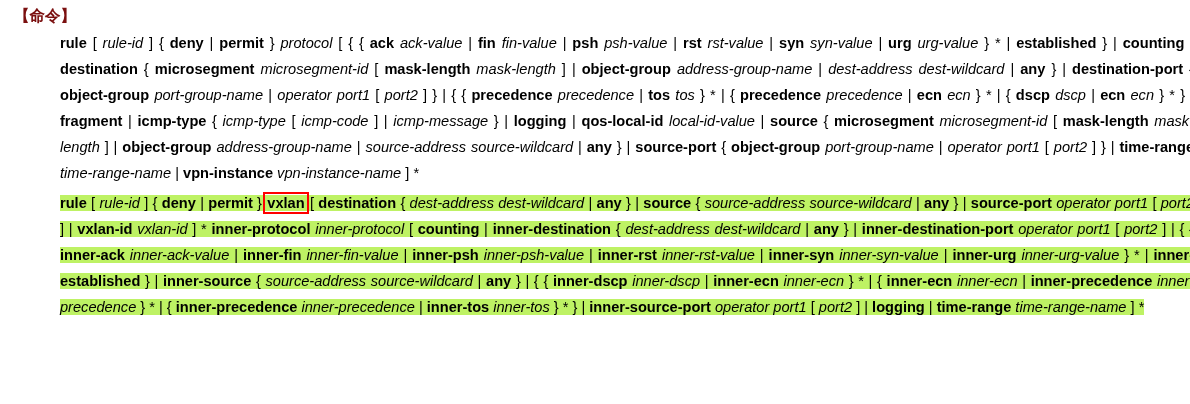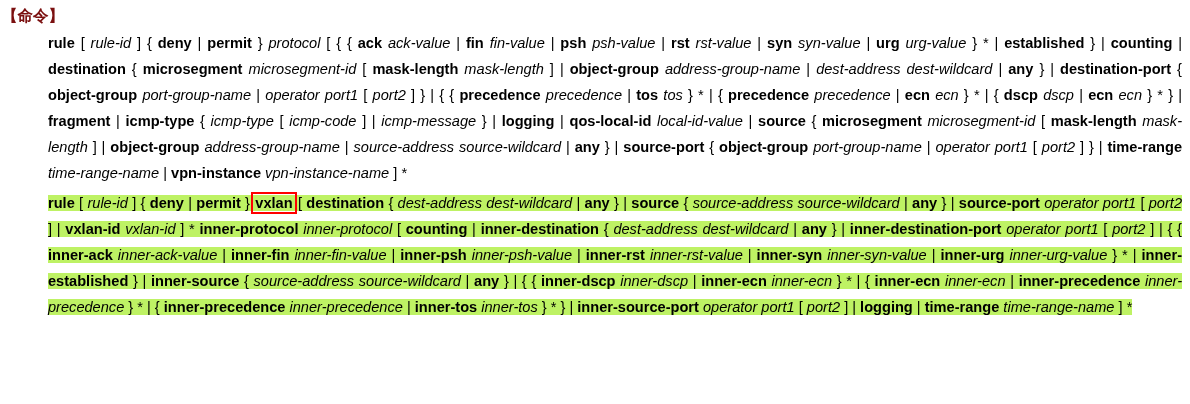--- a/index.html
+++ b/index.html
@@ -12,21 +12,21 @@
     height: 404px;
     font-family: "Liberation Sans", sans-serif;
     color: #000000;
     overflow: hidden;
   }
   .page {
     position: relative;
     width: 1190px;
     height: 293px;
     box-sizing: border-box;
-    padding: 6px 8px 0 0;
+    padding: 6px 8px 0 12px;
   }
   .section-head {
     color: #7b1010;
     font-size: 15.5px;
     font-weight: bold;
     line-height: 20px;
     letter-spacing: 0px;
     margin: 0 0 4px 2px;
     font-family: "DejaVu Sans", "Liberation Sans", sans-serif;
   }

